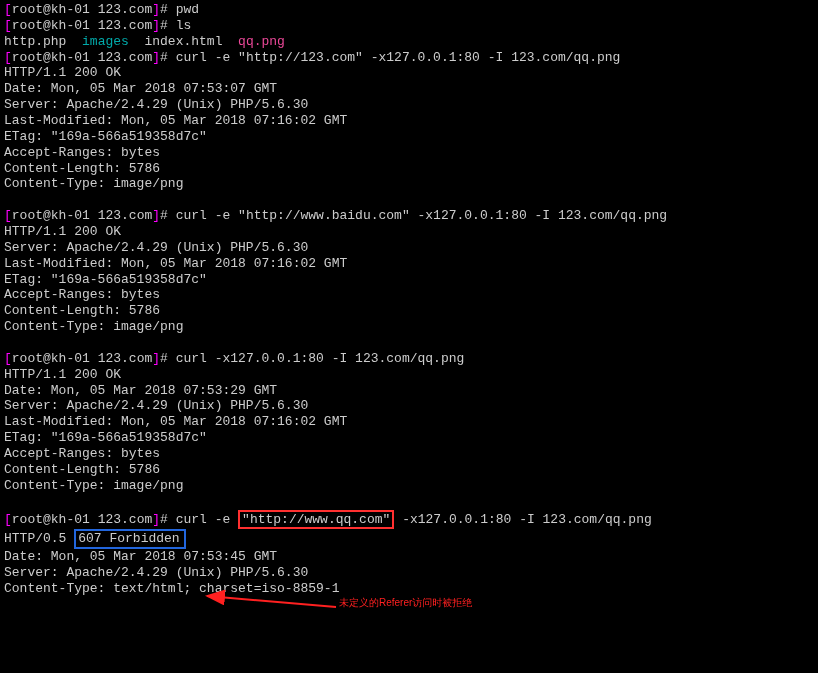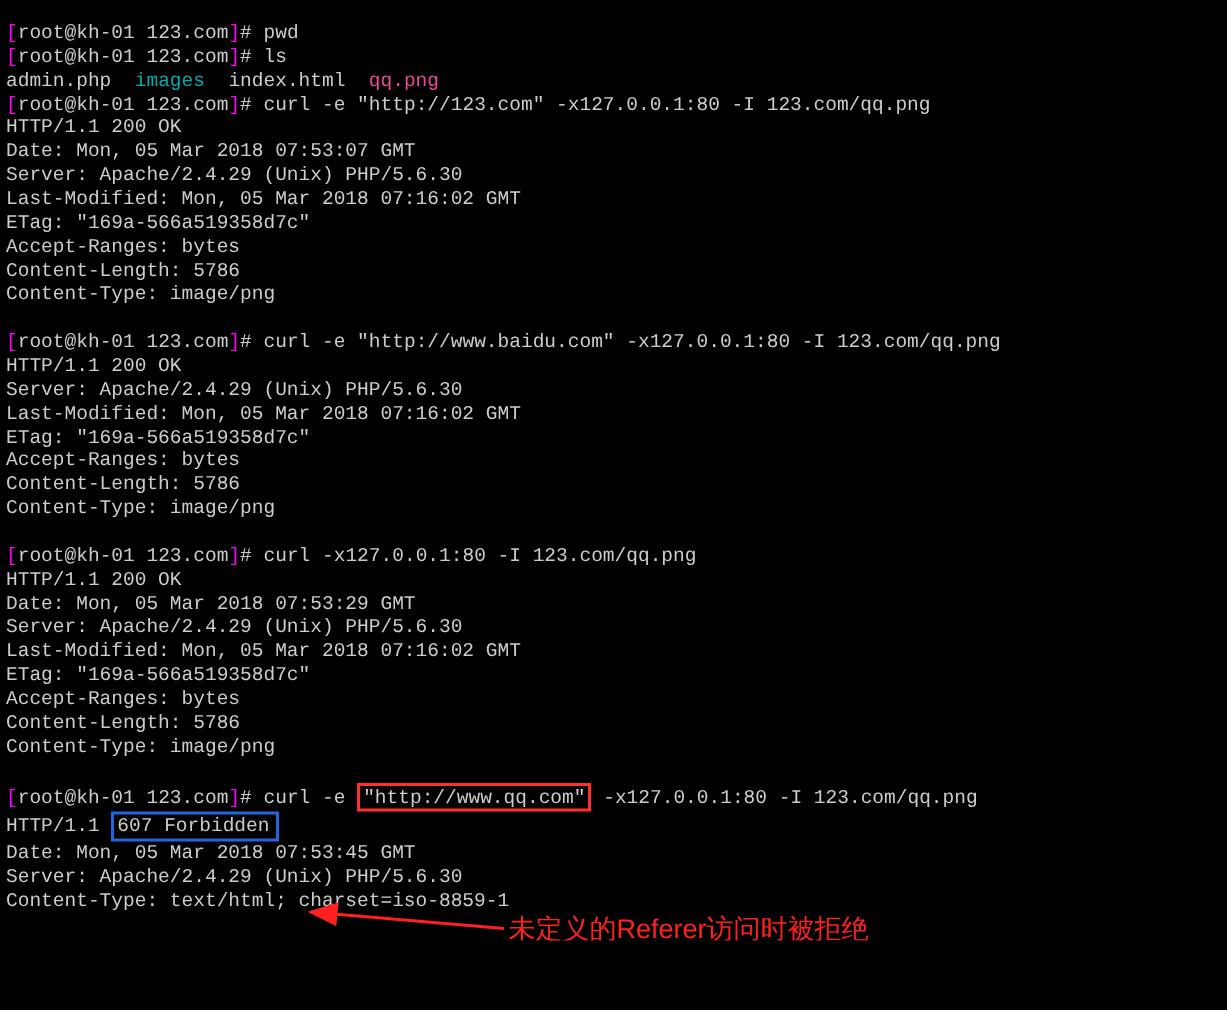--- a/index.html
+++ b/index.html
@@ -24,54 +24,53 @@
       display: inline-block;
     }
     .blue-box {
       border: 2px solid #2266dd;
       padding: 0 4px 0 2px;
       display: inline-block;
     }
     .annotation {
       color: #ff2020;
       font-family: "Microsoft YaHei", sans-serif;
-      font-size: 18px;
+      font-size: 10px;
       position: absolute;
     }
     .cursor-block {
       display: inline-block;
       width: 8px;
       height: 14px;
       background: #5cdd1e;
       vertical-align: middle;
     }
     .container {
       position: relative;
-      margin-top: 12px;
     }
     .terminal {
       position: relative;
     }
     .overlay {
       position: absolute;
       top: 0;
       left: 0;
       pointer-events: none;
     }
   </style>
 </head>
 <body>
 
 <div class="container">
 <div class="terminal">
 
 <div class="line"><span class="prompt-open">[</span><span>root@kh-01 123.com</span><span class="prompt-close">]</span><span># </span><span>pwd</span></div>
 
 <div class="line"><span class="prompt-open">[</span><span>root@kh-01 123.com</span><span class="prompt-close">]</span><span># </span><span>ls</span></div>
-<div class="line"><span>admin.php</span>  <span class="cyan">images</span>  <span>index.html</span>  <span class="magenta">qq.png</span></div>
+<div class="line"><span>http.php</span>  <span class="cyan">images</span>  <span>index.html</span>  <span class="magenta">qq.png</span></div>
 
 <div class="line"><span class="prompt-open">[</span><span>root@kh-01 123.com</span><span class="prompt-close">]</span><span># </span><span>curl -e "http://123.com" -x127.0.0.1:80 -I 123.com/qq.png</span></div>
 <div class="line">HTTP/1.1 200 OK</div>
 <div class="line">Date: Mon, 05 Mar 2018 07:53:07 GMT</div>
 <div class="line">Server: Apache/2.4.29 (Unix) PHP/5.6.30</div>
 <div class="line">Last-Modified: Mon, 05 Mar 2018 07:16:02 GMT</div>
 <div class="line">ETag: "169a-566a519358d7c"</div>
 <div class="line">Accept-Ranges: bytes</div>
 <div class="line">Content-Length: 5786</div>
 <div class="line">Content-Type: image/png</div>
@@ -92,21 +91,21 @@
 <div class="line">Date: Mon, 05 Mar 2018 07:53:29 GMT</div>
 <div class="line">Server: Apache/2.4.29 (Unix) PHP/5.6.30</div>
 <div class="line">Last-Modified: Mon, 05 Mar 2018 07:16:02 GMT</div>
 <div class="line">ETag: "169a-566a519358d7c"</div>
 <div class="line">Accept-Ranges: bytes</div>
 <div class="line">Content-Length: 5786</div>
 <div class="line">Content-Type: image/png</div>
 <div class="line"> </div>
 
 <div class="line"><span class="prompt-open">[</span><span>root@kh-01 123.com</span><span class="prompt-close">]</span><span># </span><span>curl -e </span><span class="red-box">"http://www.qq.com"</span><span> -x127.0.0.1:80 -I 123.com/qq.png</span></div>
-<div class="line"><span>HTTP/1.1</span> <span class="blue-box">607 Forbidden</span></div>
+<div class="line"><span>HTTP/0.5</span> <span class="blue-box">607 Forbidden</span></div>
 <div class="line">Date: Mon, 05 Mar 2018 07:53:45 GMT</div>
 <div class="line">Server: Apache/2.4.29 (Unix) PHP/5.6.30</div>
 <div class="line">Content-Type: text/html; charset=iso-8859-1</div>
 <div class="line"> </div>
 
 
 </div>
 
 <svg class="overlay" width="818" height="673">
   <defs>

